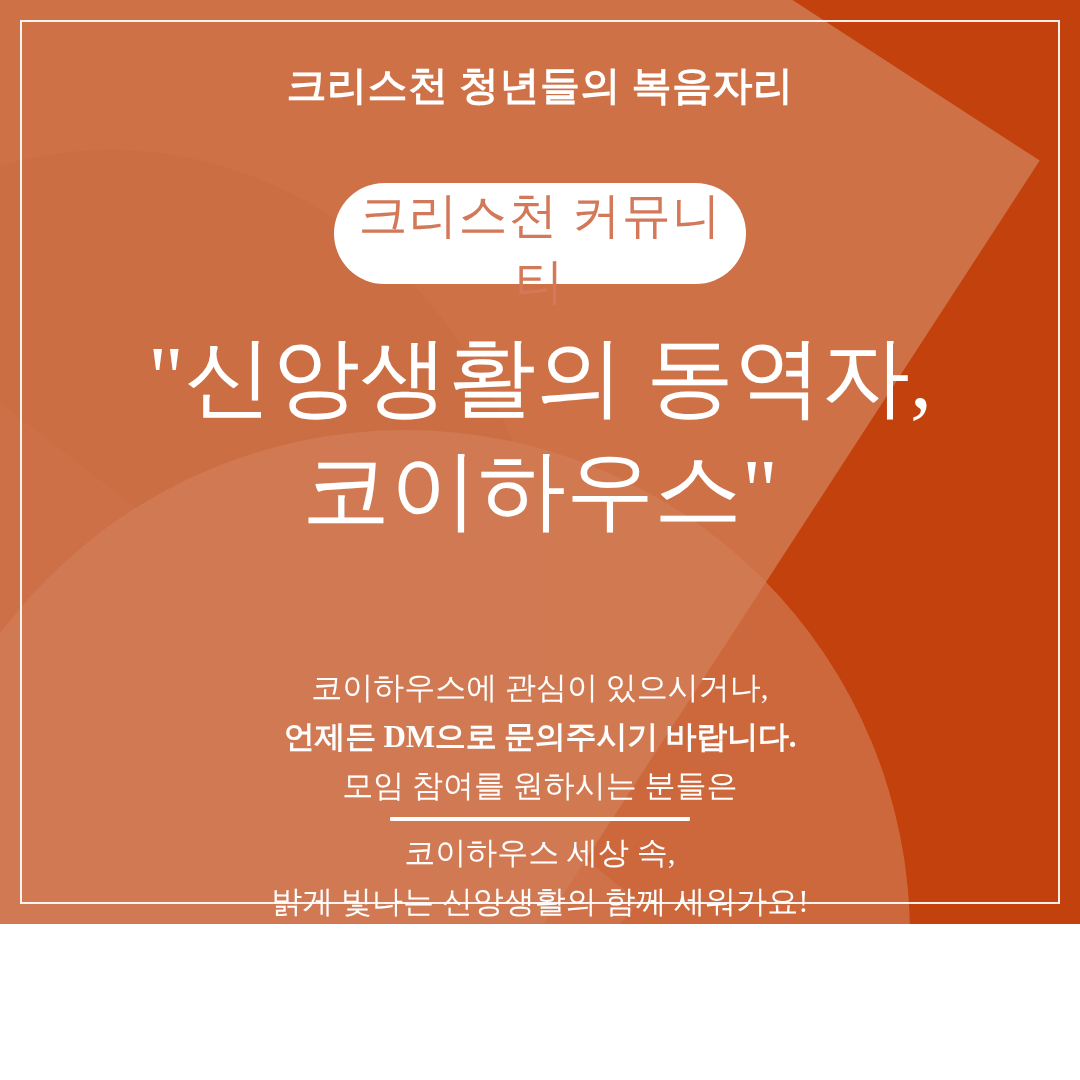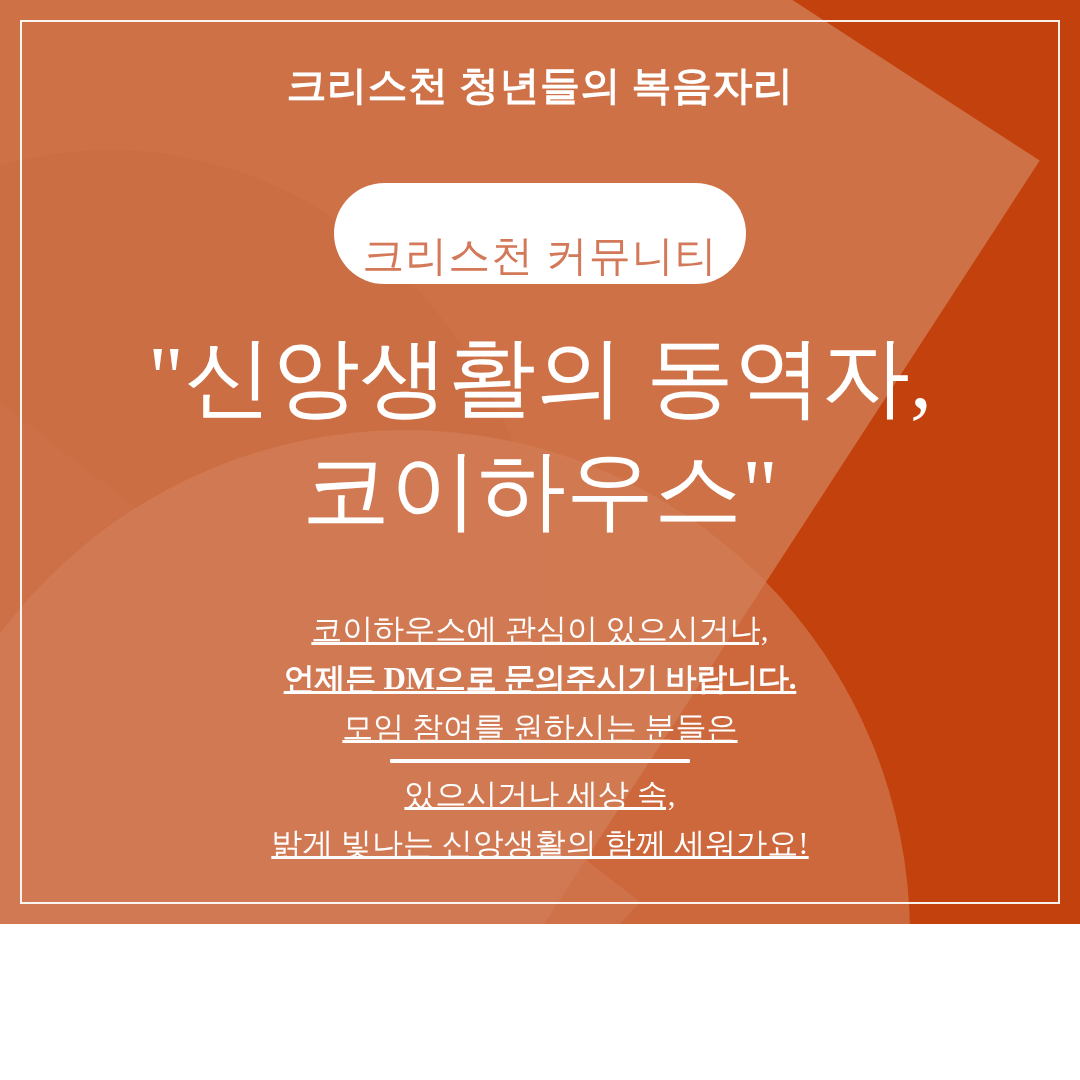--- a/index.html
+++ b/index.html
@@ -103,46 +103,46 @@
     color: #ffffff;
   }
 
   .pill {
     margin-top: 73px;
     width: 412px;
     height: 101px;
     border-radius: 999px;
     background: #ffffff;
     display: flex;
-    align-items: flex-end;
+    align-items: flex-start;
     justify-content: center;
-    font-size: 42px;
+    font-size: 49px;
     font-weight: 400;
     letter-spacing: 1px;
     color: #d4785a;
     box-sizing: border-box;
   }
 
   .headline {
     margin-top: 38px;
     font-size: 88px;
     font-weight: 400;
     line-height: 1.28;
     letter-spacing: 0px;
     color: #ffffff;
     white-space: nowrap;
   }
   .headline .hl-line { display: block; }
 
   .body-block {
+    margin-top: 58px;
     font-size: 31px;
     font-weight: 400;
     line-height: 1.58;
     color: #fdfdfd;
-    text-decoration: underline;
   }
   .body-line { display: block; }
 
   .body-line.strong {
     font-weight: 700;
     letter-spacing: -0.2px;
   }
 
   .underline-rule {
     width: 300px;
@@ -177,18 +177,18 @@
     <h1 class="headline">
       <span class="hl-line">"신앙생활의 동역자,</span>
       <span class="hl-line">코이하우스"</span>
     </h1>
 
     <div class="body-block">
       <span class="body-line">코이하우스에 관심이 있으시거나,</span>
       <span class="body-line strong">언제든 DM으로 문의주시기 바랍니다.</span>
       <span class="body-line">모임 참여를 원하시는 분들은</span>
       <div class="underline-rule"></div>
-      <span class="body-line">있으시거나 세상 속,</span>
+      <span class="body-line">코이하우스 세상 속,</span>
       <span class="body-line">밝게 빛나는 신앙생활의 함께 세워가요!</span>
     </div>
 
   </div>
 </div>
 
 </body></html>

